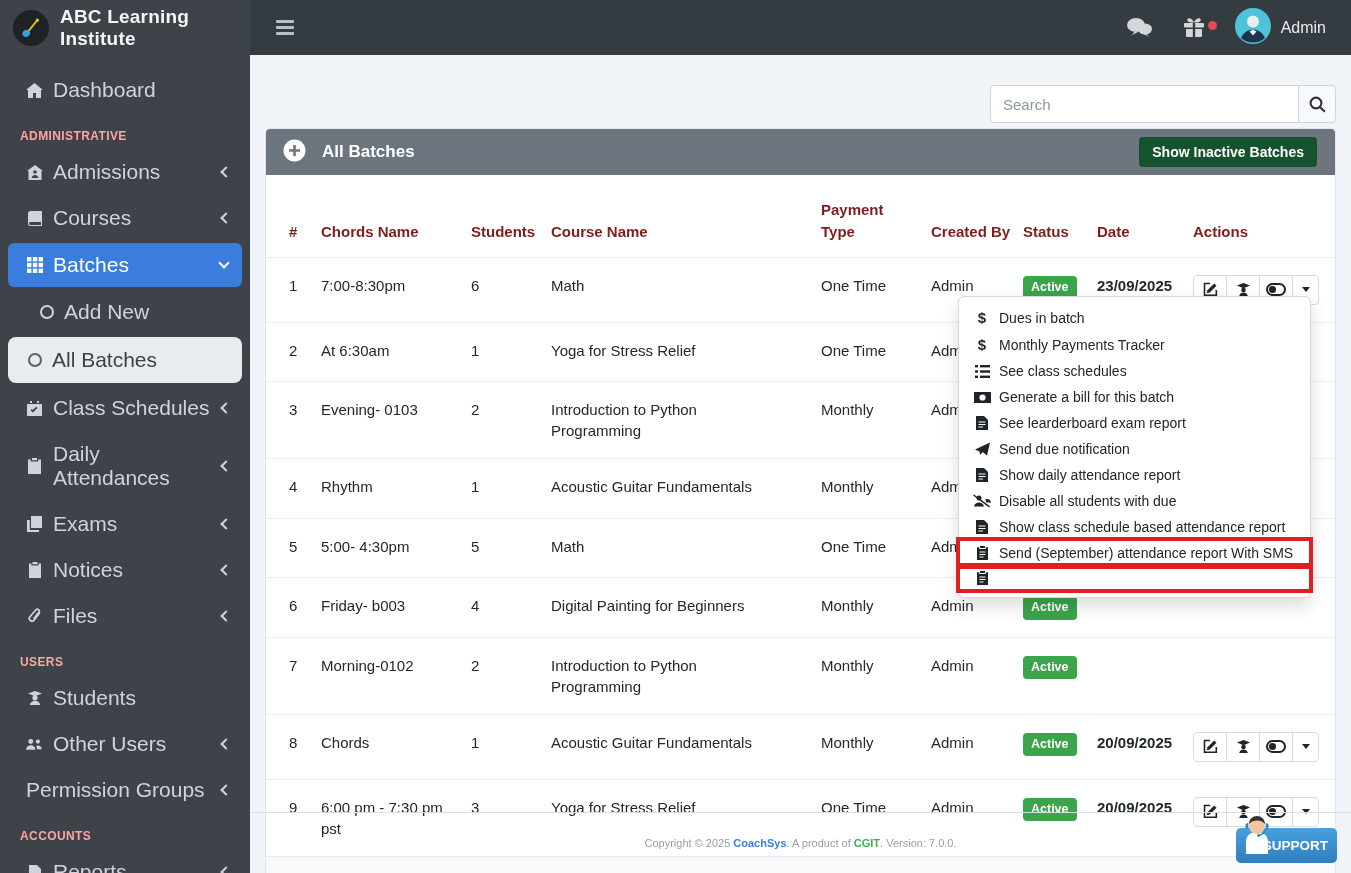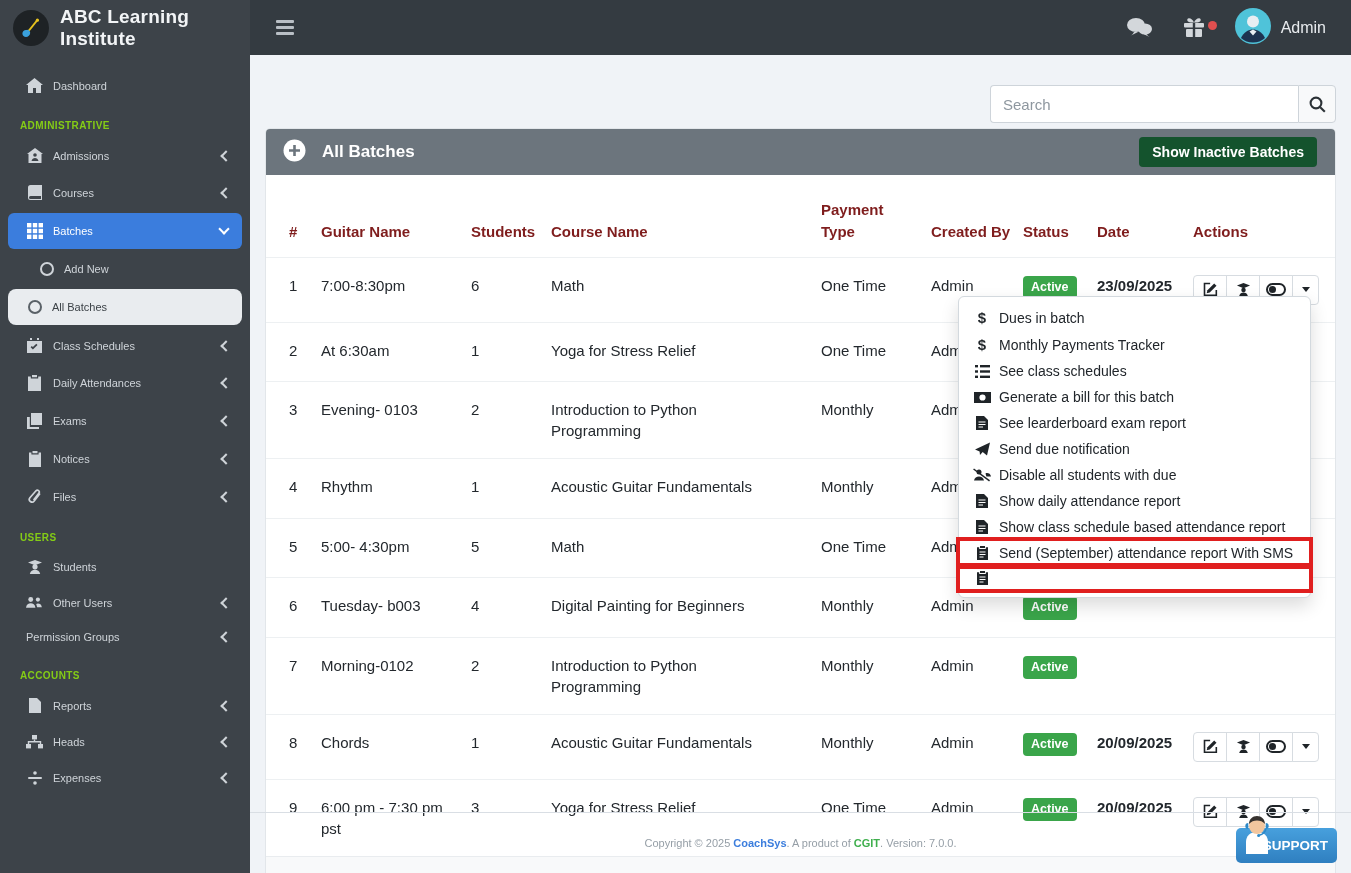--- a/index.html
+++ b/index.html
@@ -17,23 +17,23 @@
   .hamburger i { display:block; width:18px; height:3px; background:#b9bfc5; border-radius:1px; }
   .topbar-right { display:flex; align-items:center; gap:30px; }
   .icon-btn { position:relative; background:none; border:none; cursor:pointer; display:flex; align-items:center; }
   .notif-dot { position:absolute; right:-12px; top:4px; width:9px; height:9px; border-radius:50%; background:#e04f4f; }
   .profile { display:flex; align-items:center; gap:10px; cursor:pointer; }
   .profile-name { color:#e8ebee; font-size:16px; }
 
   
   .layout { display:flex; height:818px; }
   .sidebar { width:250px; background:#3d4349; padding-top:12px; flex:0 0 auto; }
-  .side-item { display:flex; align-items:center; gap:10px; padding:11px 20px 11px 26px; color:#cfd4d9; font-size:11px; cursor:pointer; position:relative;text-align:center; }
+  .side-item { display:flex; align-items:center; gap:10px; padding:11px 20px 11px 26px; color:#cfd4d9; font-size:21px; cursor:pointer; position:relative; }
   .side-item .sicon { width:17px; display:flex; justify-content:center; flex:0 0 auto; }
-  .side-section { padding:16px 20px 6px 20px; color:#84cc16; font-size:10px; font-weight:bold; letter-spacing:.4px; }
+  .side-section { padding:16px 20px 6px 20px; color:#fca5a5; font-size:12px; font-weight:bold; letter-spacing:.4px; }
   .chev { margin-left:auto; width:8px; height:8px; border-left:2px solid #cfd4d9; border-bottom:2px solid #cfd4d9; transform:rotate(45deg); flex:0 0 auto; }
   .chev.down { transform:rotate(-45deg); border-color:#fff; margin-top:-4px; }
   .side-item.active-parent { background:#3b7ddd; border-radius:6px; margin:2px 8px; padding:10px 14px 10px 18px; color:#fff; }
   .side-item.sub { padding-left:40px; }
   .side-item.sub .circle { width:14px; height:14px; border:2px solid #cfd4d9; border-radius:50%; flex:0 0 auto; }
   .side-item.active-sub { background:#e9ecef; border-radius:8px; margin:2px 8px; padding:11px 14px 11px 20px; color:#3c4247; }
   .side-item.active-sub .circle { border-color:#5a6167; }
 
   
   .main { flex:1; position:relative; background:#f0f3f7; }
@@ -328,21 +328,21 @@
               <col style="width:270px">
               <col style="width:110px">
               <col style="width:92px">
               <col style="width:74px">
               <col style="width:96px">
               <col>
             </colgroup>
           <thead>
             <tr>
               <th>#</th>
-              <th>Guitar Name</th>
+              <th>Chords Name</th>
               <th>Students</th>
               <th>Course Name</th>
               <th>Payment Type</th>
               <th>Created By</th>
               <th>Status</th>
               <th>Date</th>
               <th>Actions</th>
             </tr>
           </thead>
           <tbody>
@@ -418,21 +418,21 @@
               <td>5</td>
               <td class="course">Math</td>
               <td>One Time</td>
               <td>Admin</td>
               <td><span class="badge">Active</span></td>
               <td class="date"></td>
               <td></td>
             </tr>
             <tr>
               <td>6</td>
-              <td>Tuesday- b003</td>
+              <td>Friday- b003</td>
               <td>4</td>
               <td class="course">Digital Painting for Beginners</td>
               <td>Monthly</td>
               <td>Admin</td>
               <td><span class="badge">Active</span></td>
               <td class="date"></td>
               <td></td>
             </tr>
             <tr>
               <td>7</td>
@@ -558,36 +558,36 @@
         <div class="menu-item">
           <span class="micon">
               <svg width="15" height="14" viewBox="0 0 15 14" fill="#1f2428">
                 <path d="M0 7.5 15 .5l-3 13-4.3-3.6L5 13l-.4-3.6z"></path>
               </svg>
             </span>
           <span>Send due notification</span>
         </div>
         <div class="menu-item">
           <span class="micon">
+              <svg width="12" height="14" viewBox="0 0 12 14">
+                <path d="M0 0h8l4 4v10H0z" fill="#1f2428"></path>
+                <path d="M2.5 6h7M2.5 8.5h7M2.5 11h4.5" stroke="#fff" stroke-width="1.2"></path>
+              </svg>
+            </span>
+          <span>Show daily attendance report</span>
+        </div>
+        <div class="menu-item">
+          <span class="micon">
               <svg width="18" height="14" viewBox="0 0 18 14" fill="#1f2428">
                 <circle cx="6" cy="4" r="2.5"></circle>
                 <path d="M1 12.6C1.5 9.6 3.6 8.4 6 8.4s4.5 1.2 5 4.2zM12.5 5.4c.5-.3 1-.4 1.5-.4 1.9 0 3.6 1 4 3.6h-4.6z"></path>
                 <path d="m1 .4 16 11.8-.9 1.2L.1 1.6z"></path>
               </svg>
             </span>
           <span>Disable all students with due</span>
-        </div>
-        <div class="menu-item">
-          <span class="micon">
-              <svg width="12" height="14" viewBox="0 0 12 14">
-                <path d="M0 0h8l4 4v10H0z" fill="#1f2428"></path>
-                <path d="M2.5 6h7M2.5 8.5h7M2.5 11h4.5" stroke="#fff" stroke-width="1.2"></path>
-              </svg>
-            </span>
-          <span>Show daily attendance report</span>
         </div>
         <div class="menu-item">
           <span class="micon">
               <svg width="12" height="14" viewBox="0 0 12 14">
                 <path d="M0 0h8l4 4v10H0z" fill="#1f2428"></path>
                 <path d="M2.5 6h7M2.5 8.5h7M2.5 11h4.5" stroke="#fff" stroke-width="1.2"></path>
               </svg>
             </span>
           <span>Show class schedule based attendance report</span>
         </div>

